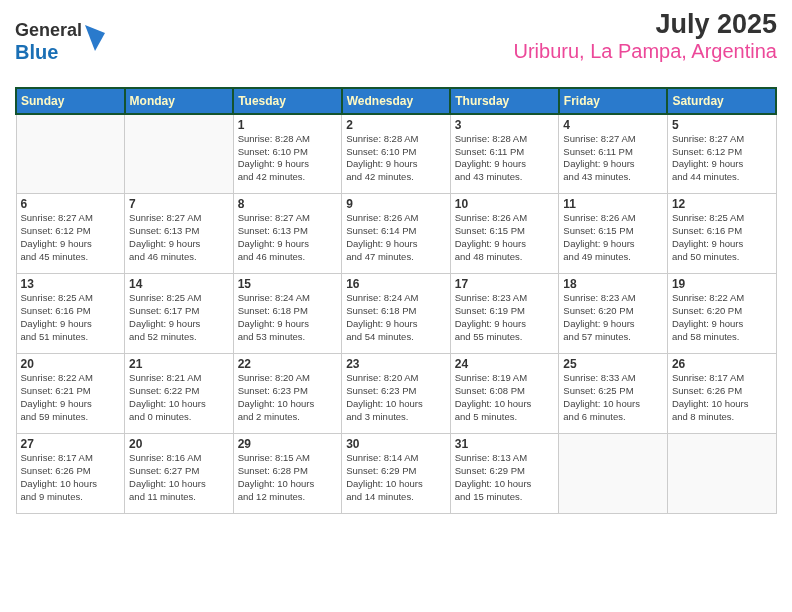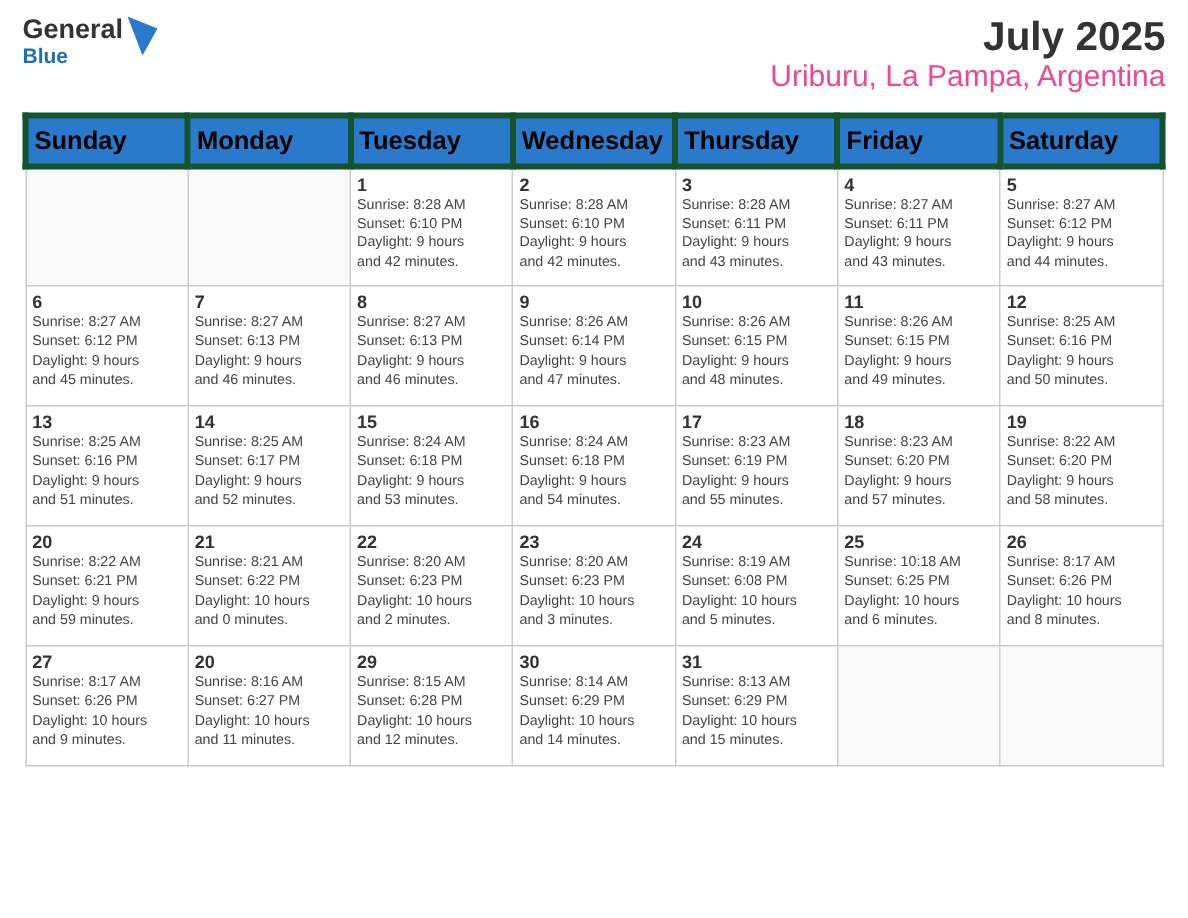--- a/index.html
+++ b/index.html
@@ -12,22 +12,22 @@
     }
     .page {
       width: 792px;
       min-height: 612px;
       background: #fff;
       padding: 10px 15px 10px 15px;
     }
     .header {
       display: flex;
       justify-content: space-between;
-      align-items: flex-start;
-      margin-bottom: 12px;
+      align-items: flex-end;
+      margin-bottom: 24px;
     }
     .logo {
       display: flex;
       align-items: center;
     }
     .logo-text {
       display: flex;
       flex-direction: column;
       line-height: 1.1;
     }
@@ -44,26 +44,26 @@
       font-size: 20px;
       color: #ec4899;
     }
     .calendar {
       width: 100%;
       border-collapse: collapse;
       border: 1px solid #ccc;
     }
     .calendar th {
       background: #2a7acc;
-      color: #000000;
-      font-size: 17px;
+      color: #fef9c3;
+      font-size: 12px;
       font-weight: bold;
       padding: 5px 4px;
       text-align: left;
-      border: 4px solid #14532d;
+      border: 2px solid #14532d;
     }
     .calendar td {
       border: 1px solid #ccc;
       vertical-align: top;
       padding: 3px 4px;
       width: calc(100% / 7);
       font-size: 10px;
       color: #333;
       height: 80px;
     }
@@ -84,21 +84,21 @@
     }
   </style>
 </head>
 <body>
 
 <div class="page">
   <div class="header">
     <div class="logo">
       <div class="logo-text">
         <span style="font-size:18px;font-weight:bold;color:#333;line-height:1.1;">General</span>
-        <span style="font-size:14px;font-weight:bold;color:#1a6fb5;line-height:1.1;">Blue</span>
+        <span style="font-size:20px;font-weight:bold;color:#1a6fb5;line-height:1.1;">Blue</span>
       </div>
       <svg width="20" height="26" viewBox="0 0 20 26" style="margin-left:3px;margin-top:-8px;">
         <polygon points="0,0 20,8 10,26" fill="#2a7acc"></polygon>
       </svg>
     </div>
     <div class="title-area">
       <div class="month-title">July 2025</div>
       <div class="subtitle">Uriburu, La Pampa, Argentina</div>
     </div>
   </div>
@@ -288,21 +288,21 @@
           </td>
           <td>
             <span class="day-number">24</span>
             <div class="day-info" style="white-space: pre-line;">Sunrise: 8:19 AM
 Sunset: 6:08 PM
 Daylight: 10 hours
 and 5 minutes.</div>
           </td>
           <td>
             <span class="day-number">25</span>
-            <div class="day-info" style="white-space: pre-line;">Sunrise: 10:18 AM
+            <div class="day-info" style="white-space: pre-line;">Sunrise: 8:33 AM
 Sunset: 6:25 PM
 Daylight: 10 hours
 and 6 minutes.</div>
           </td>
           <td>
             <span class="day-number">26</span>
             <div class="day-info" style="white-space: pre-line;">Sunrise: 8:17 AM
 Sunset: 6:26 PM
 Daylight: 10 hours
 and 8 minutes.</div>

